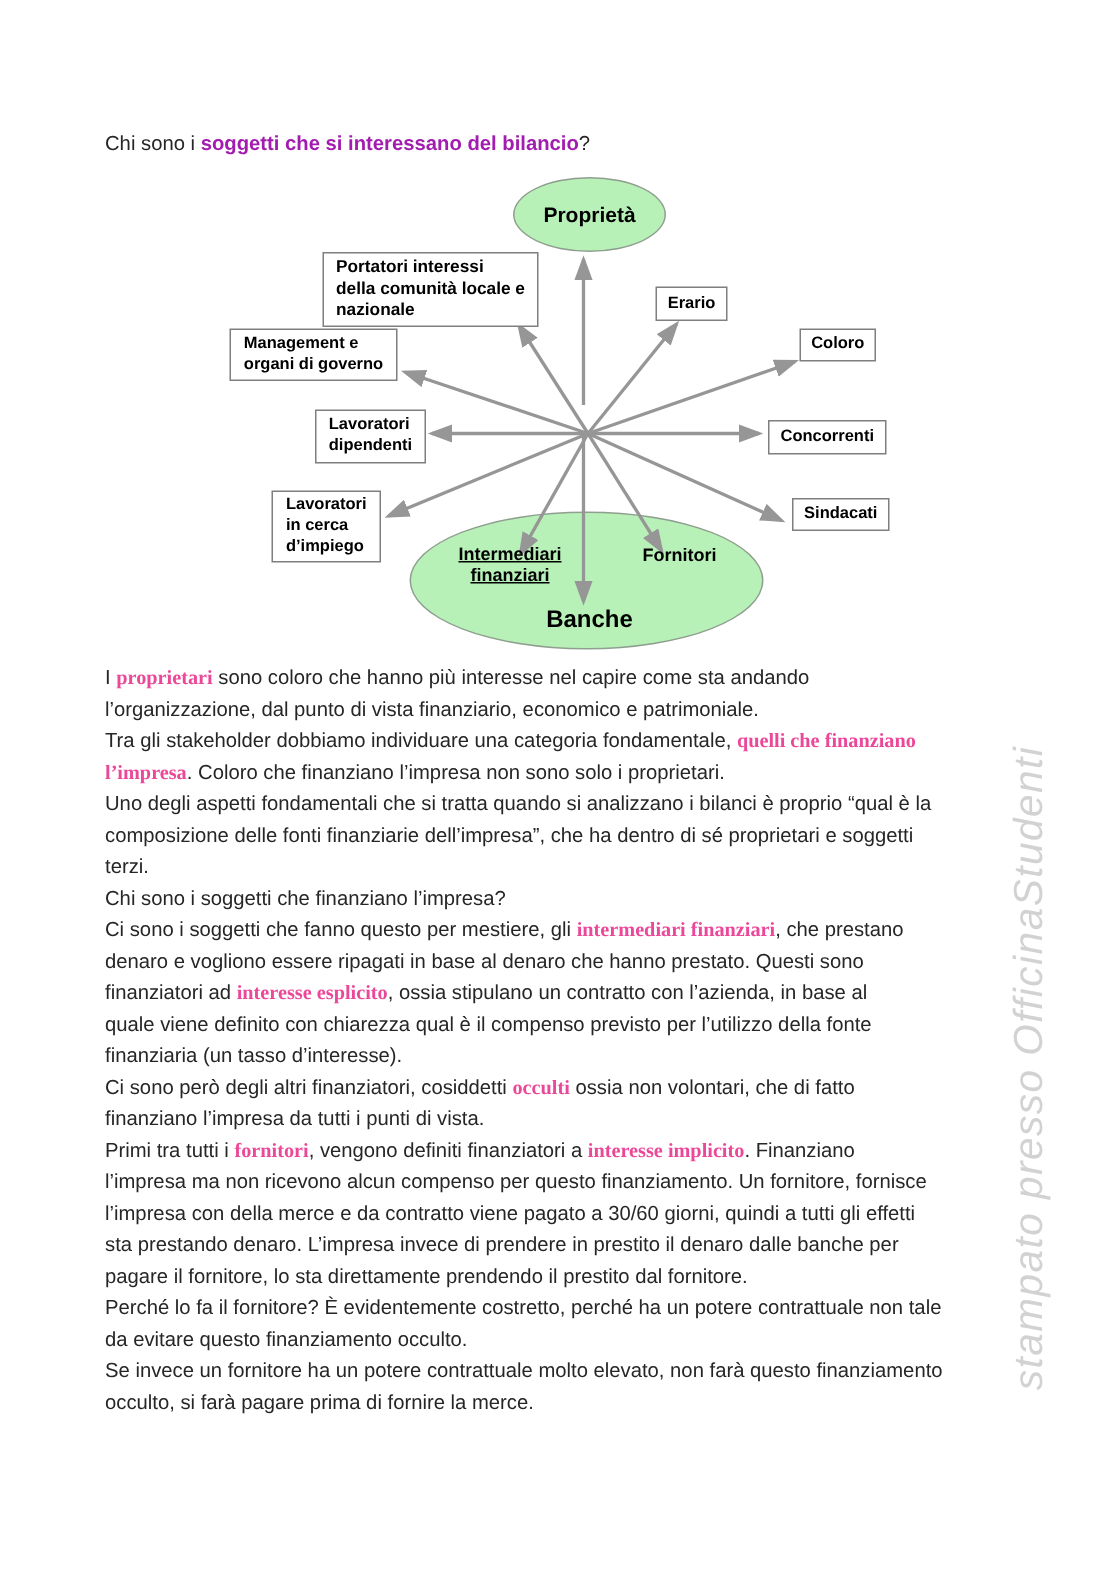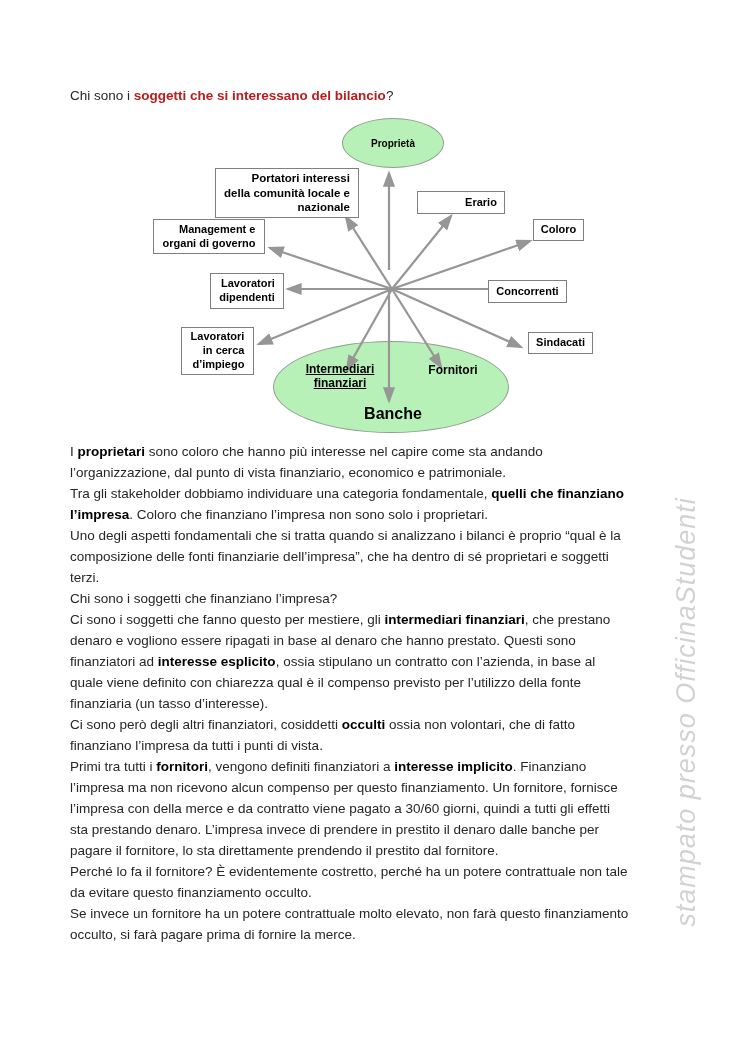--- a/index.html
+++ b/index.html
@@ -12,61 +12,61 @@
     position:absolute;left:686px;top:712px;z-index:1;
     transform:translate(-50%,-50%) rotate(-90deg);
     font-size:27px;font-style:italic;color:#c7c7c7;opacity:.8;
     white-space:nowrap;letter-spacing:1px;
   }
   
   .title{
     position:absolute;left:70px;top:88px;z-index:2;margin:0;
     font-size:13.5px;font-weight:normal;color:#262626;
   }
-  .title b{color:#b91c1c;}
+  .title b{color:#a21caf;}
   
   .diagram{position:absolute;left:0;top:0;width:744px;height:460px;z-index:2;}
   .ellipse{
     position:absolute;background:#b8f1b8;border:1px solid #8f9f8f;border-radius:50%;
     display:flex;align-items:center;justify-content:center;z-index:1;
   }
   .el-proprieta{left:342px;top:118px;width:100px;height:48px;
-    font-weight:bold;font-size:10px;color:#000;z-index:3;}
+    font-weight:bold;font-size:14px;color:#000;z-index:3;}
   .el-big{left:273px;top:341px;width:234px;height:90px;}
   .arrows{position:absolute;left:0;top:0;z-index:2;pointer-events:none;}
   .node{
     position:absolute;background:#fff;border:1px solid #7f7f7f;z-index:3;
-    display:flex;align-items:center;justify-content:center;text-align:right;
+    display:flex;align-items:center;justify-content:center;text-align:left;
     font-weight:bold;font-size:11px;line-height:1.25;color:#000;white-space:pre-line;
   }
   .n-portatori{left:215px;top:168px;width:142px;height:48px;font-size:11.5px;}
-  .n-erario{left:417px;top:191px;width:46px;height:21px;padding-left:40px;}
+  .n-erario{left:437px;top:191px;width:46px;height:21px;}
   .n-clienti{left:533px;top:219px;width:49px;height:20px;}
   .n-management{left:153px;top:219px;width:110px;height:33px;}
   .n-lavdip{left:210px;top:273px;width:72px;height:34px;}
-  .n-concorrenti{left:488px;top:280px;width:77px;height:21px;}
+  .n-concorrenti{left:512px;top:280px;width:77px;height:21px;}
   .n-lavcerca{left:181px;top:327px;width:71px;height:46px;}
   .n-sindacati{left:528px;top:332px;width:63px;height:20px;}
   .impresa{
     position:absolute;left:347px;top:268px;width:90px;height:42px;z-index:4;
     border:1px solid #6e6e6e;display:flex;align-items:center;justify-content:center;
     font-weight:bold;font-size:13.5px;letter-spacing:.5px;color:#000;
     background:linear-gradient(180deg,#909090 0%,#d6d6d6 28%,#e9e9e9 50%,#c3c3c3 74%,#979797 100%);
   }
   .inlabel{
     position:absolute;z-index:3;font-weight:bold;color:#000;text-align:center;
     white-space:pre-line;line-height:1.2;
   }
   .l-intermediari{left:292px;top:362px;width:96px;font-size:12px;text-decoration:underline;}
   .l-fornitori{left:418px;top:363px;width:70px;font-size:12px;}
   .l-banche{left:358px;top:404px;width:70px;font-size:16px;}
   
   .body-text{position:absolute;left:70px;top:441px;width:615px;z-index:2;}
   .bline{height:21px;line-height:21px;font-size:13.5px;white-space:nowrap;}
-  .bline b{color:#000000;}
+  .bline b{color:#ec4899;font-family:Liberation Serif, serif;}
 </style>
 </head>
 <body>
 
 <div class="page">
 
   <div class="watermark">stampato presso OfficinaStudenti</div>
 
   <h1 class="title"><span>Chi sono i </span><b>soggetti che si interessano del bilancio</b><span>?</span></h1>
 

